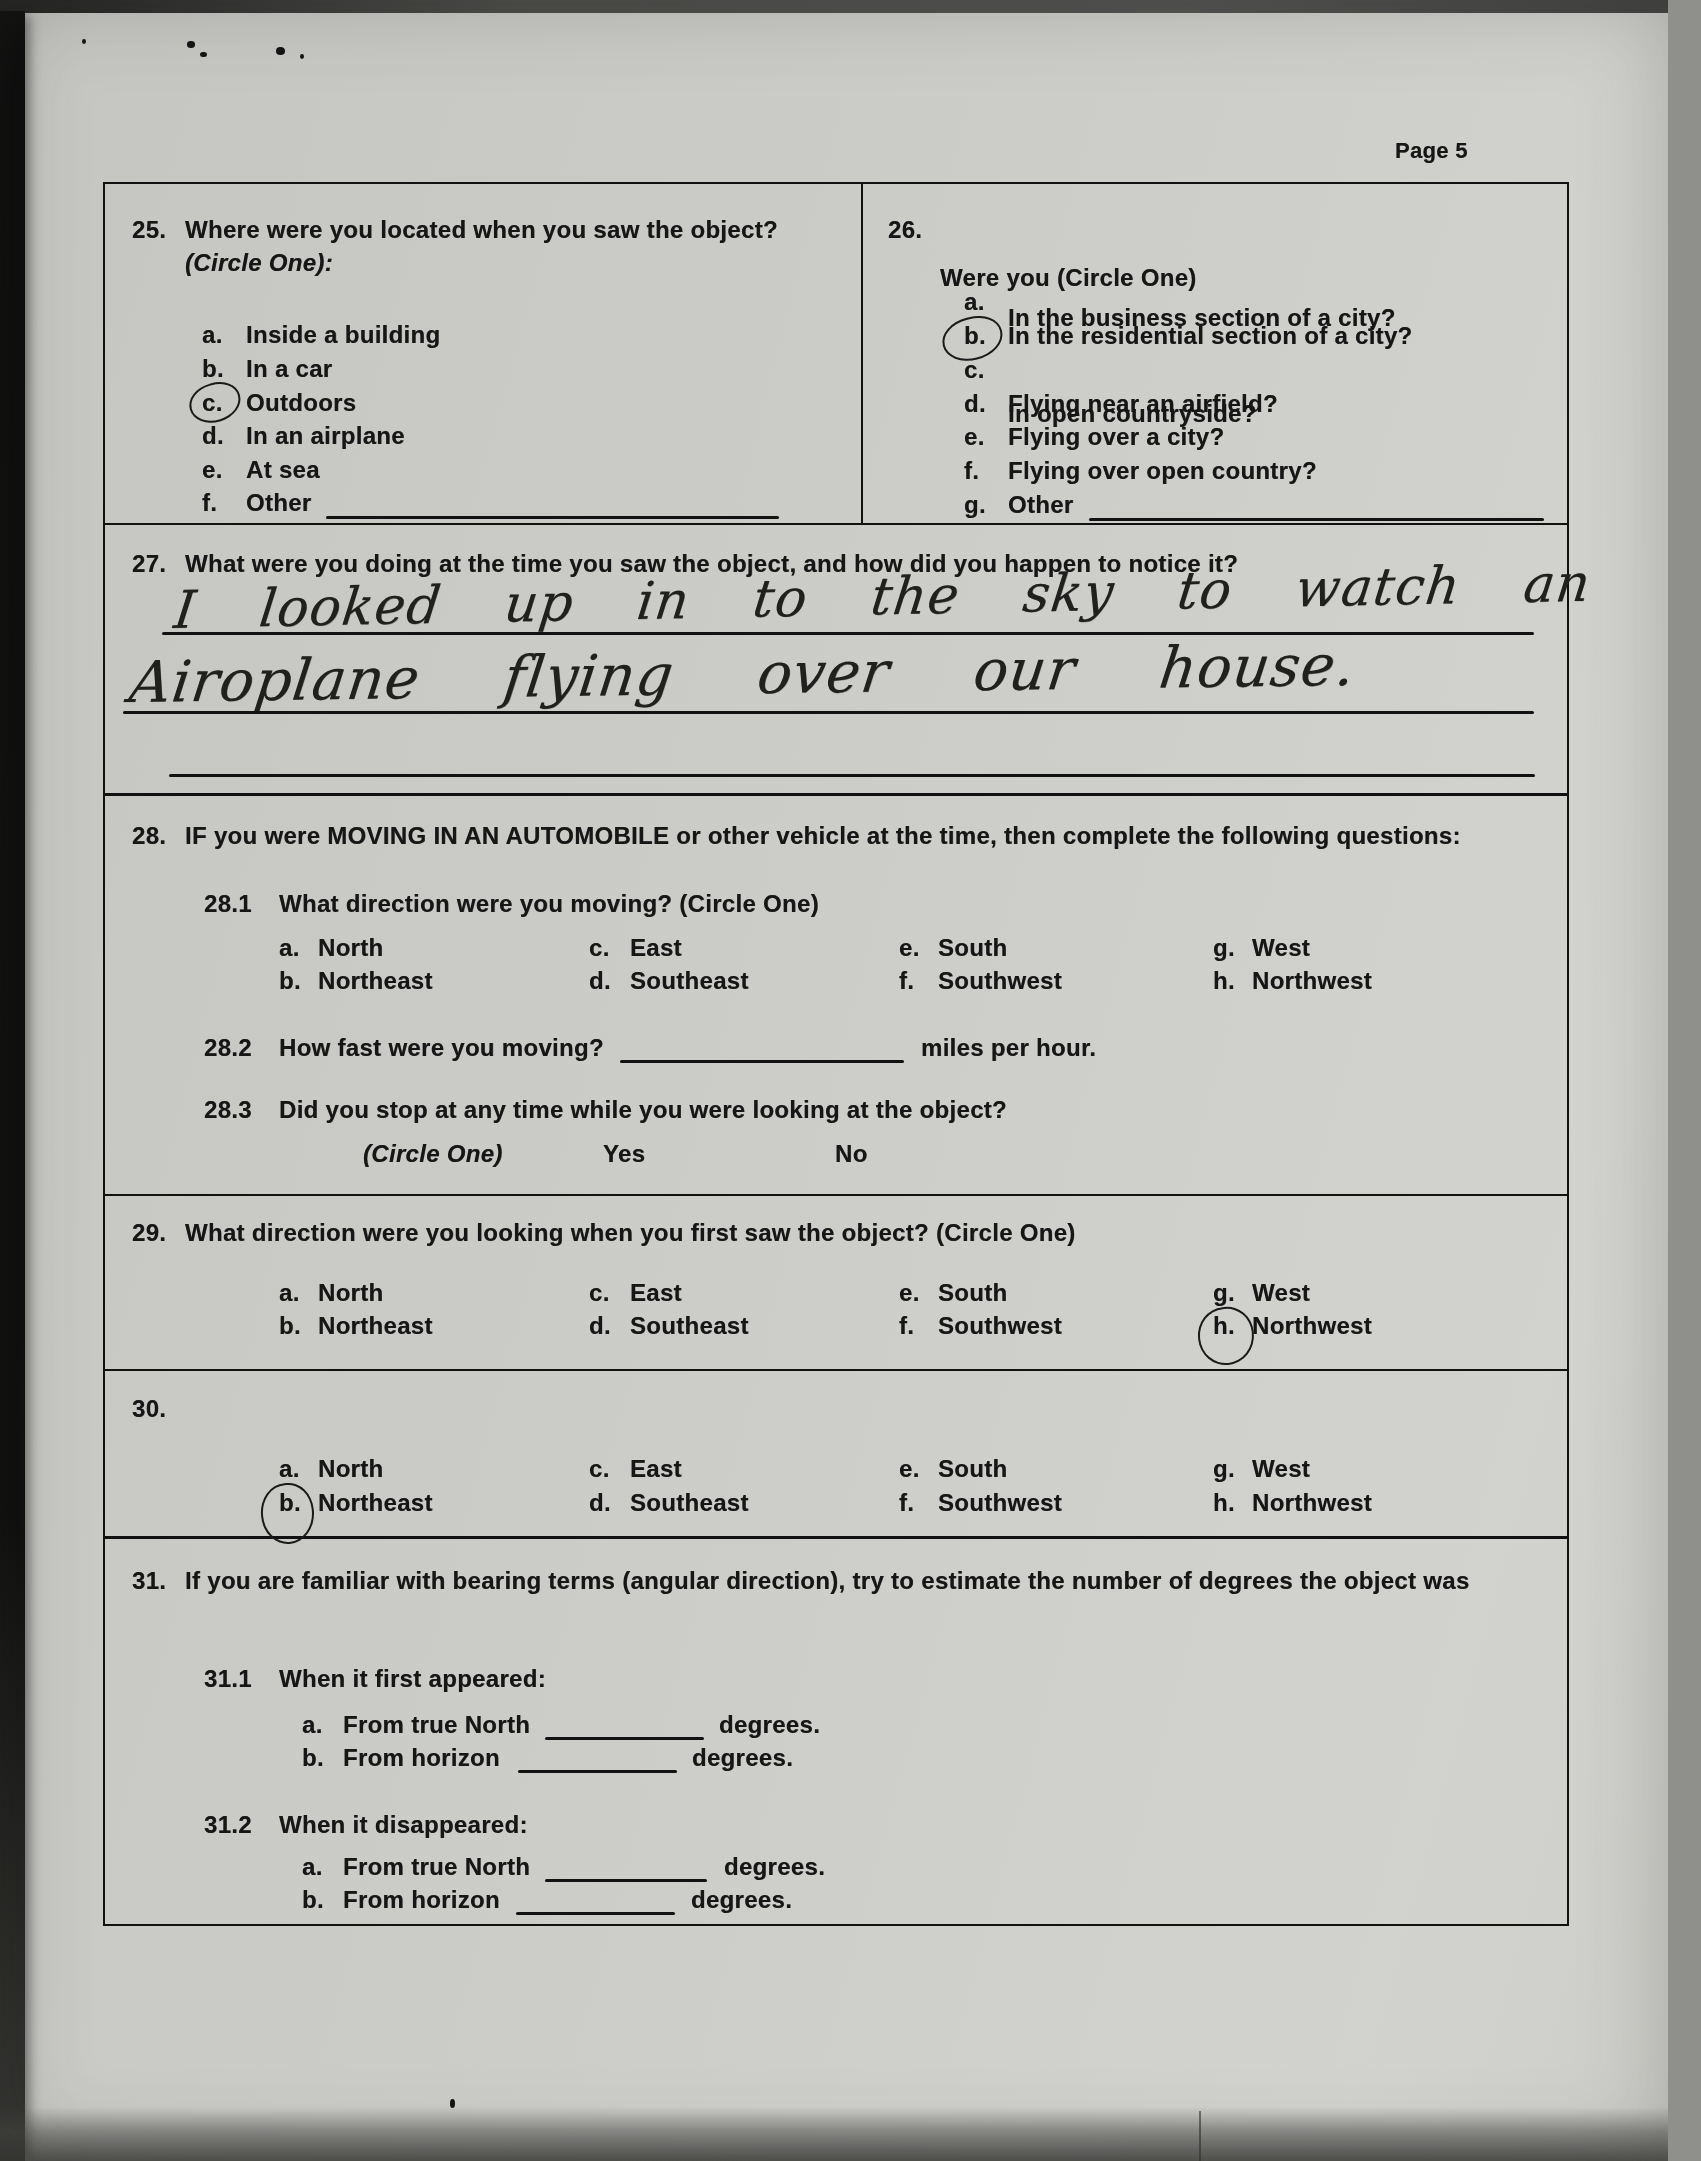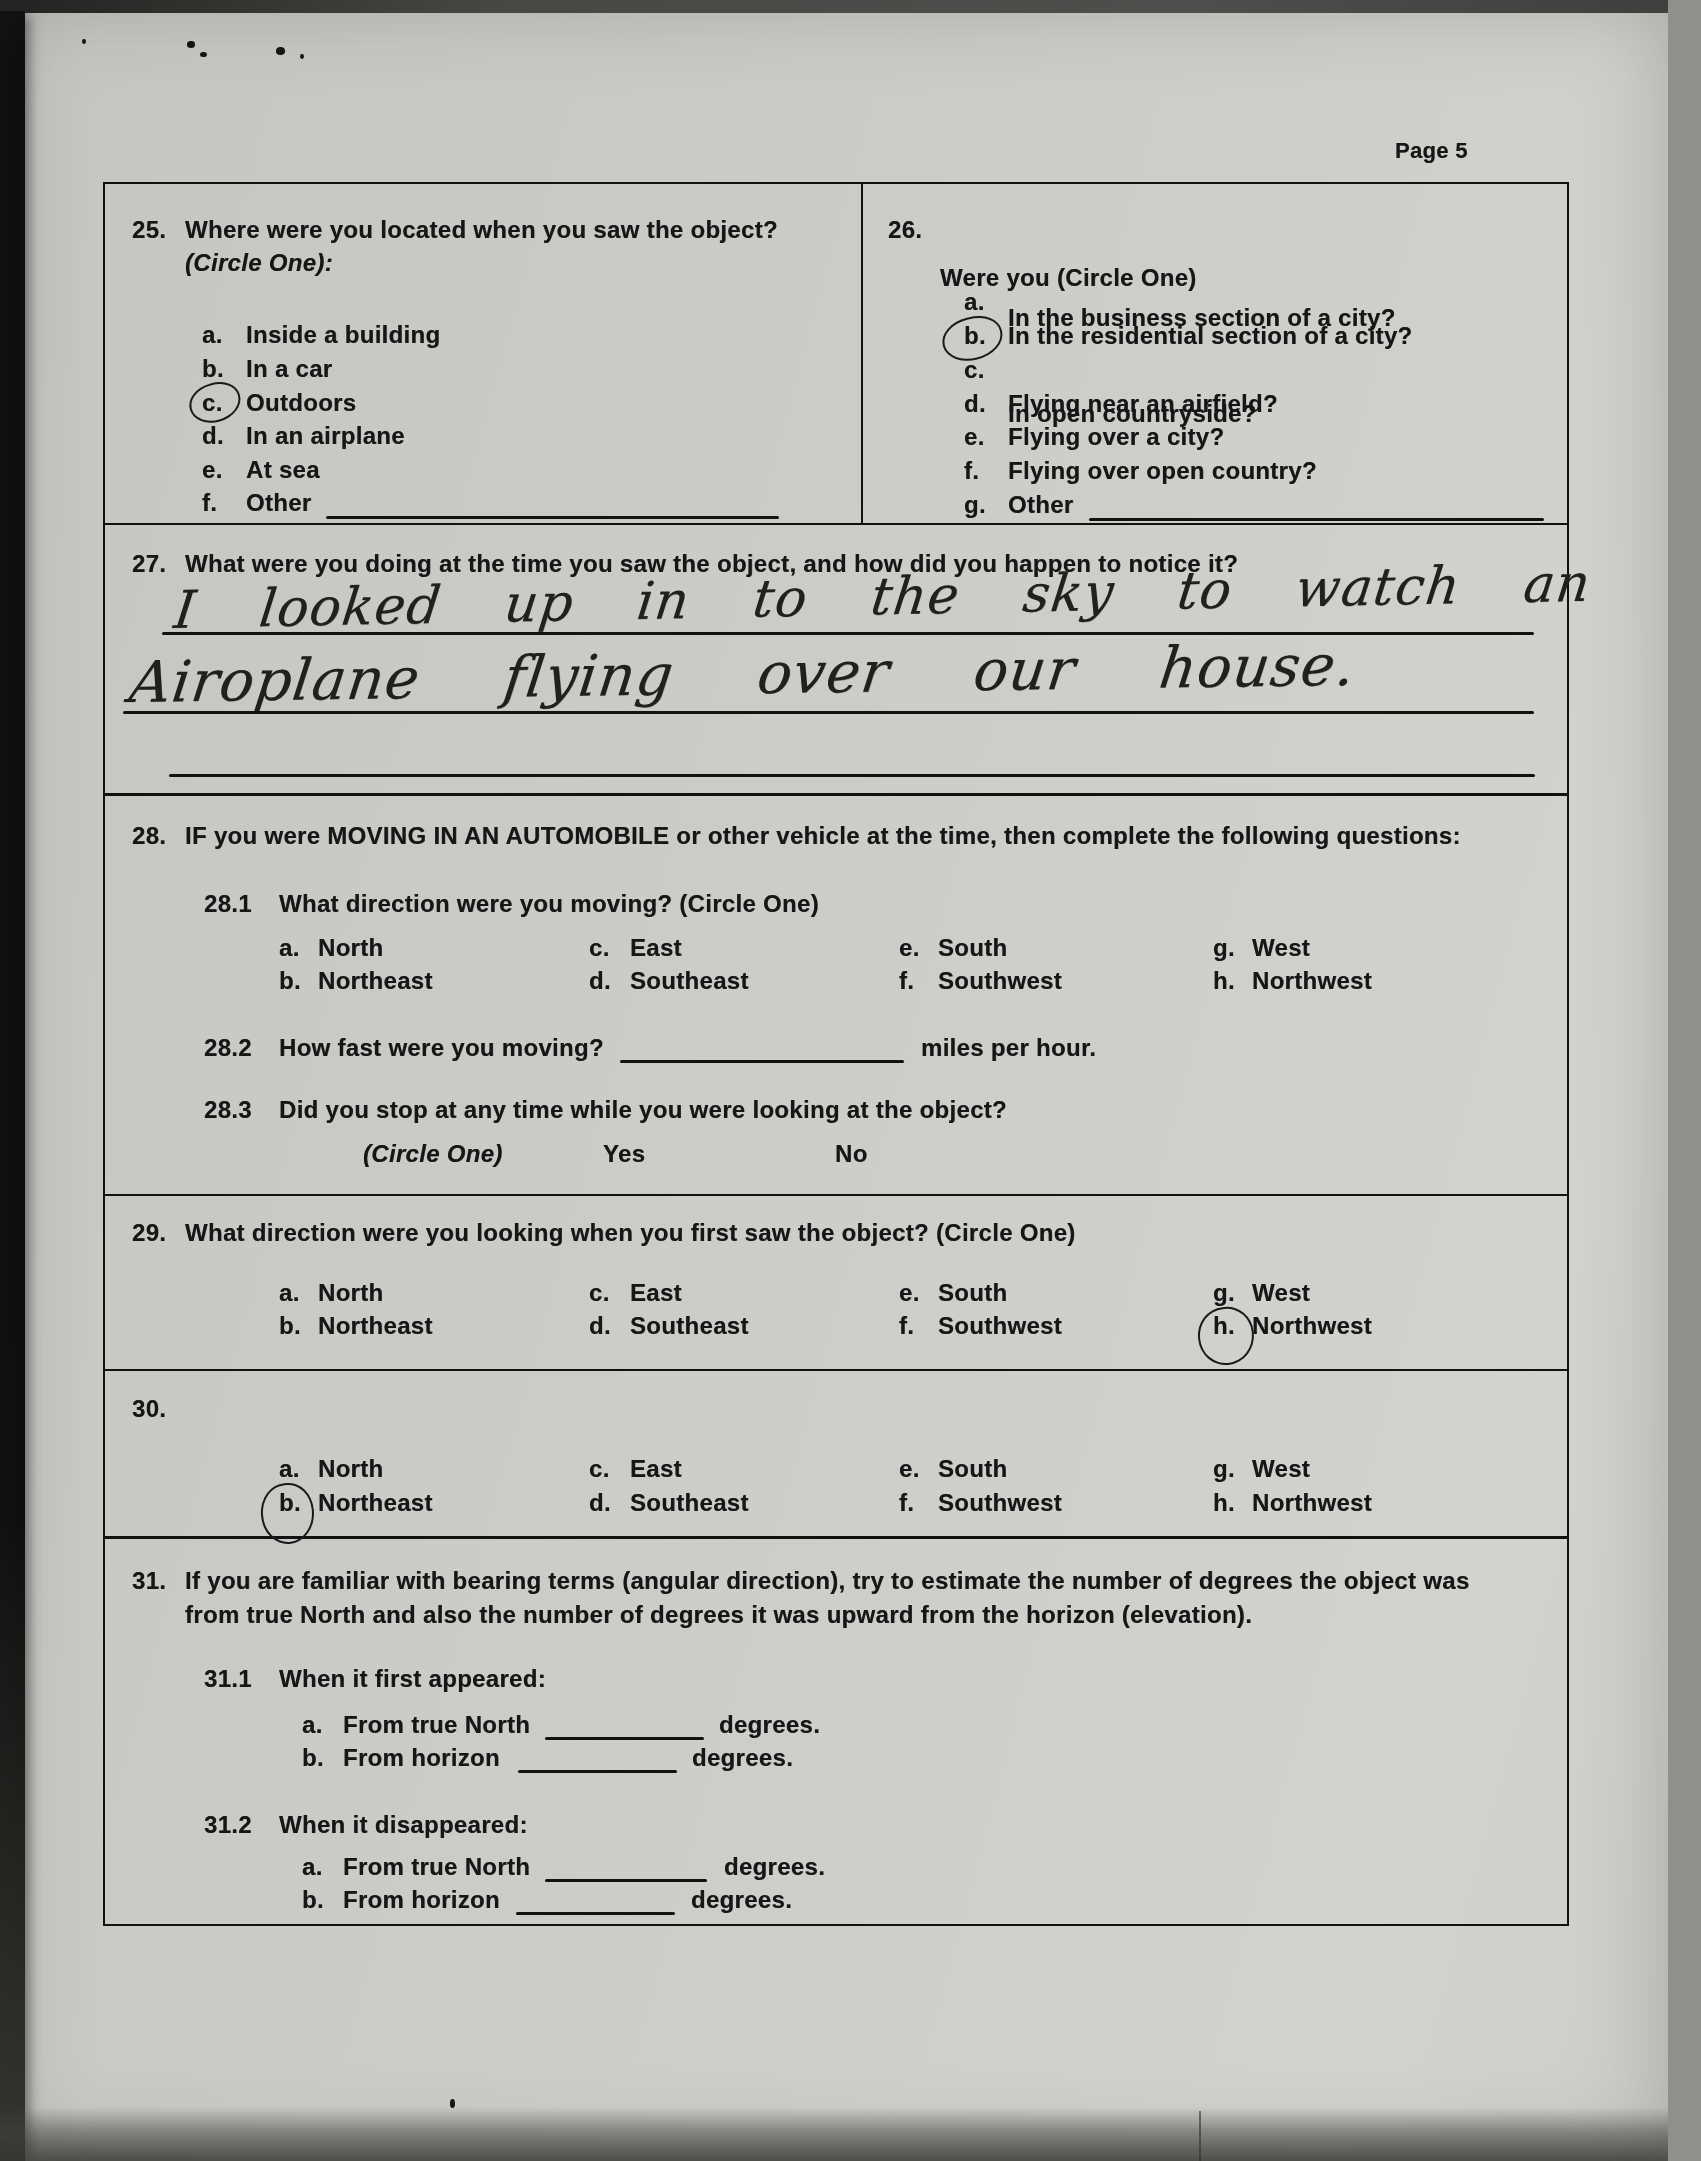--- a/index.html
+++ b/index.html
@@ -179,21 +179,20 @@
   <div class="t" style="left:938px;top:1456px;">South</div>
   <div class="t" style="left:899px;top:1490px;">f.</div>
   <div class="t" style="left:938px;top:1490px;">Southwest</div>
   <div class="t" style="left:1213px;top:1456px;">g.</div>
   <div class="t" style="left:1252px;top:1456px;">West</div>
   <div class="t" style="left:1213px;top:1490px;">h.</div>
   <div class="t" style="left:1252px;top:1490px;">Northwest</div>
 
   <div class="t" style="left:132px;top:1568px;">31.</div>
   <div class="t" style="left:185px;top:1568px;">If you are familiar with bearing terms (angular direction), try to estimate the number of degrees the object was</div>
-  <div class="t" style="left:185px;top:1602px;">from true North and also the number of degrees it was upward from the horizon (elevation).</div>
 
   <div class="t" style="left:204px;top:1666px;">31.1</div>
   <div class="t" style="left:279px;top:1666px;">When it first appeared:</div>
   <div class="t" style="left:302px;top:1712px;">a.</div>
   <div class="t" style="left:343px;top:1712px;">From true North</div>
   <div class="ul" style="left:545px;top:1737px;width:159px;"></div>
   <div class="t" style="left:719px;top:1712px;">degrees.</div>
   <div class="t" style="left:302px;top:1745px;">b.</div>
   <div class="t" style="left:343px;top:1745px;">From horizon</div>
   <div class="ul" style="left:518px;top:1770px;width:159px;"></div>

